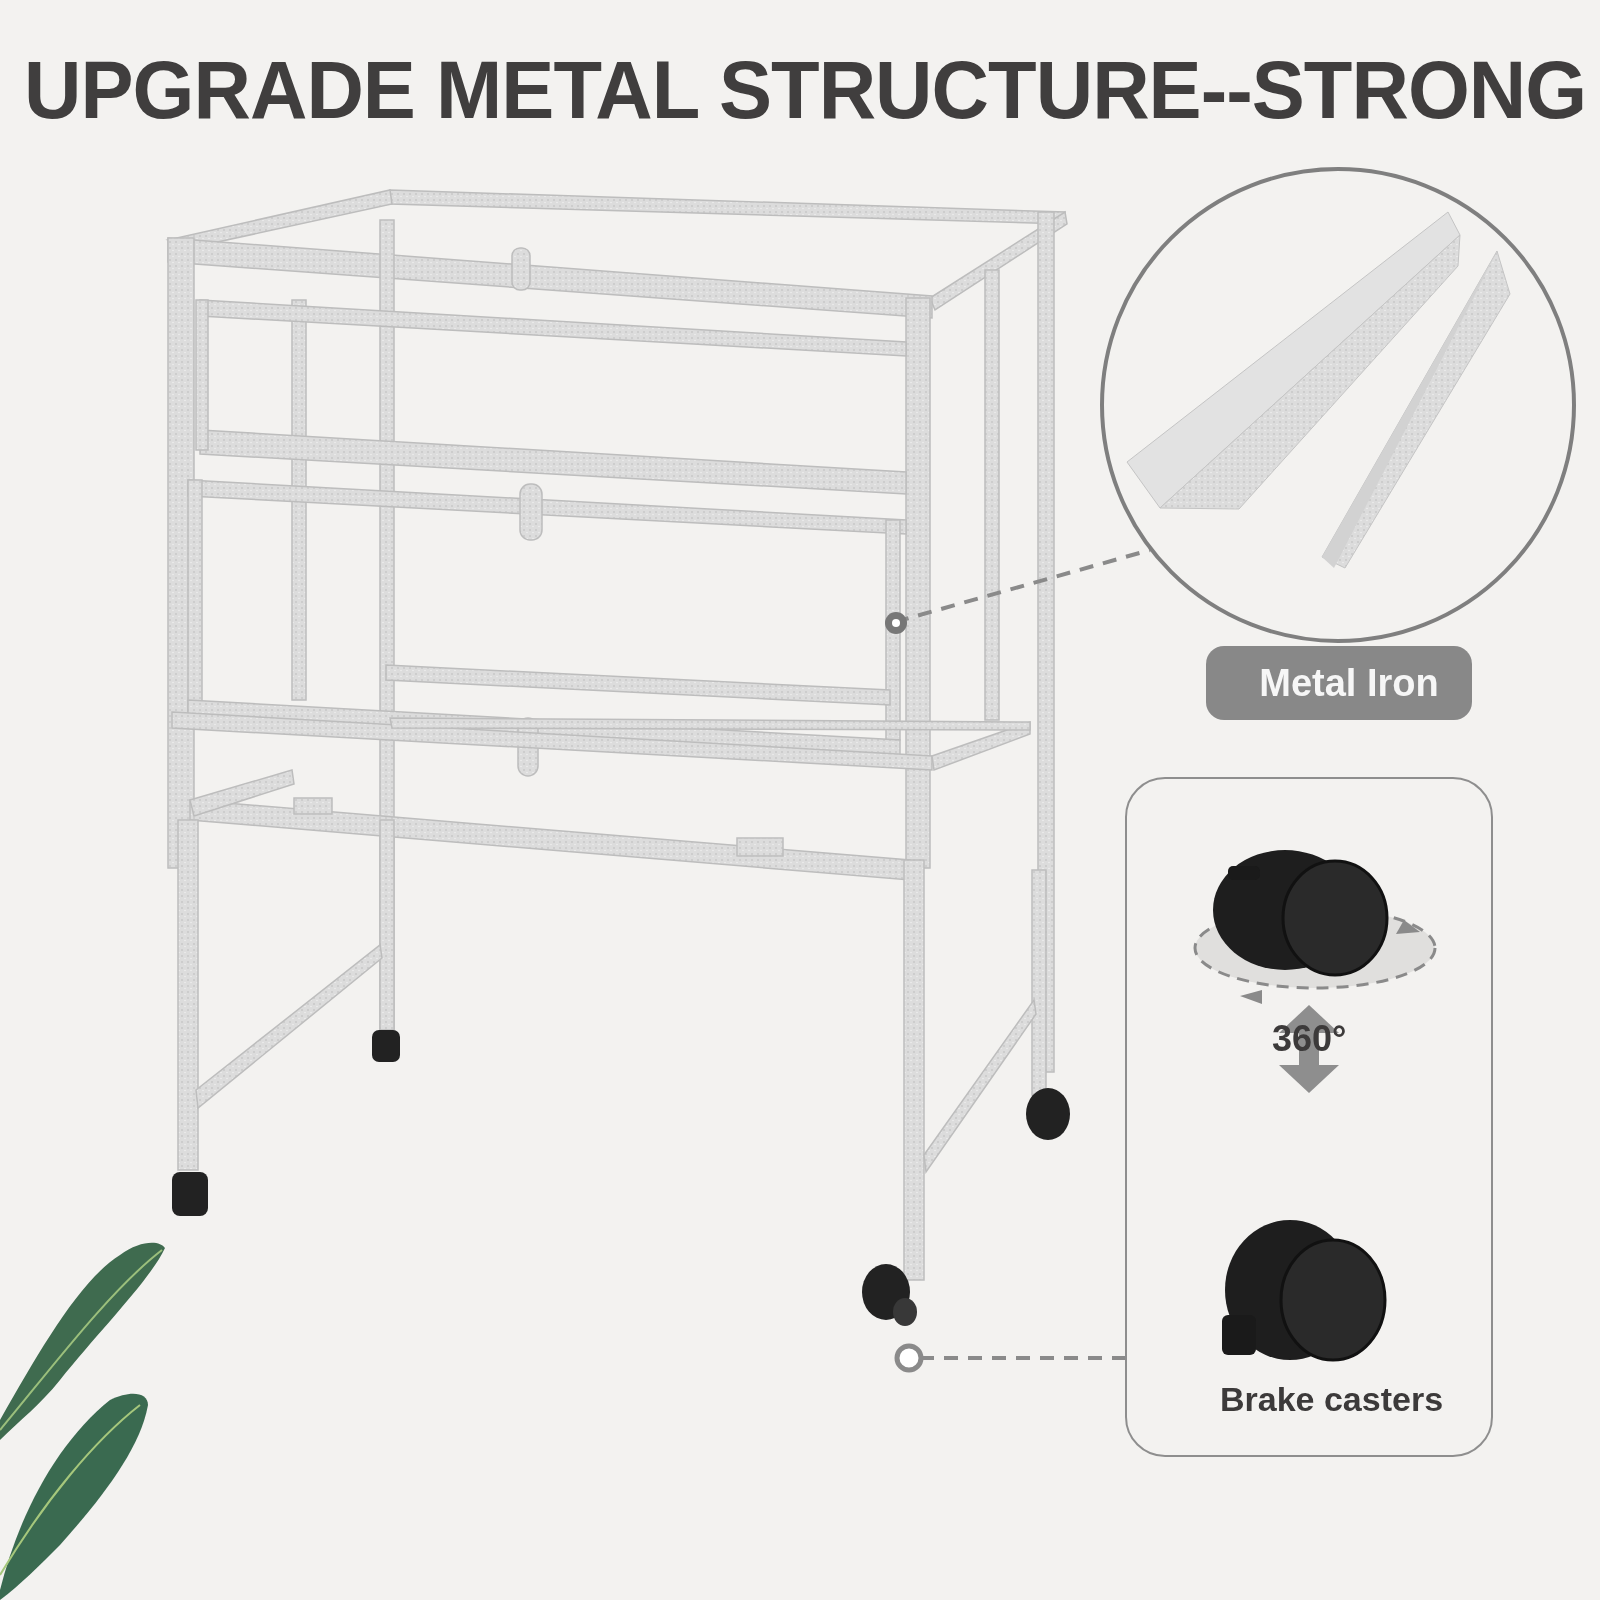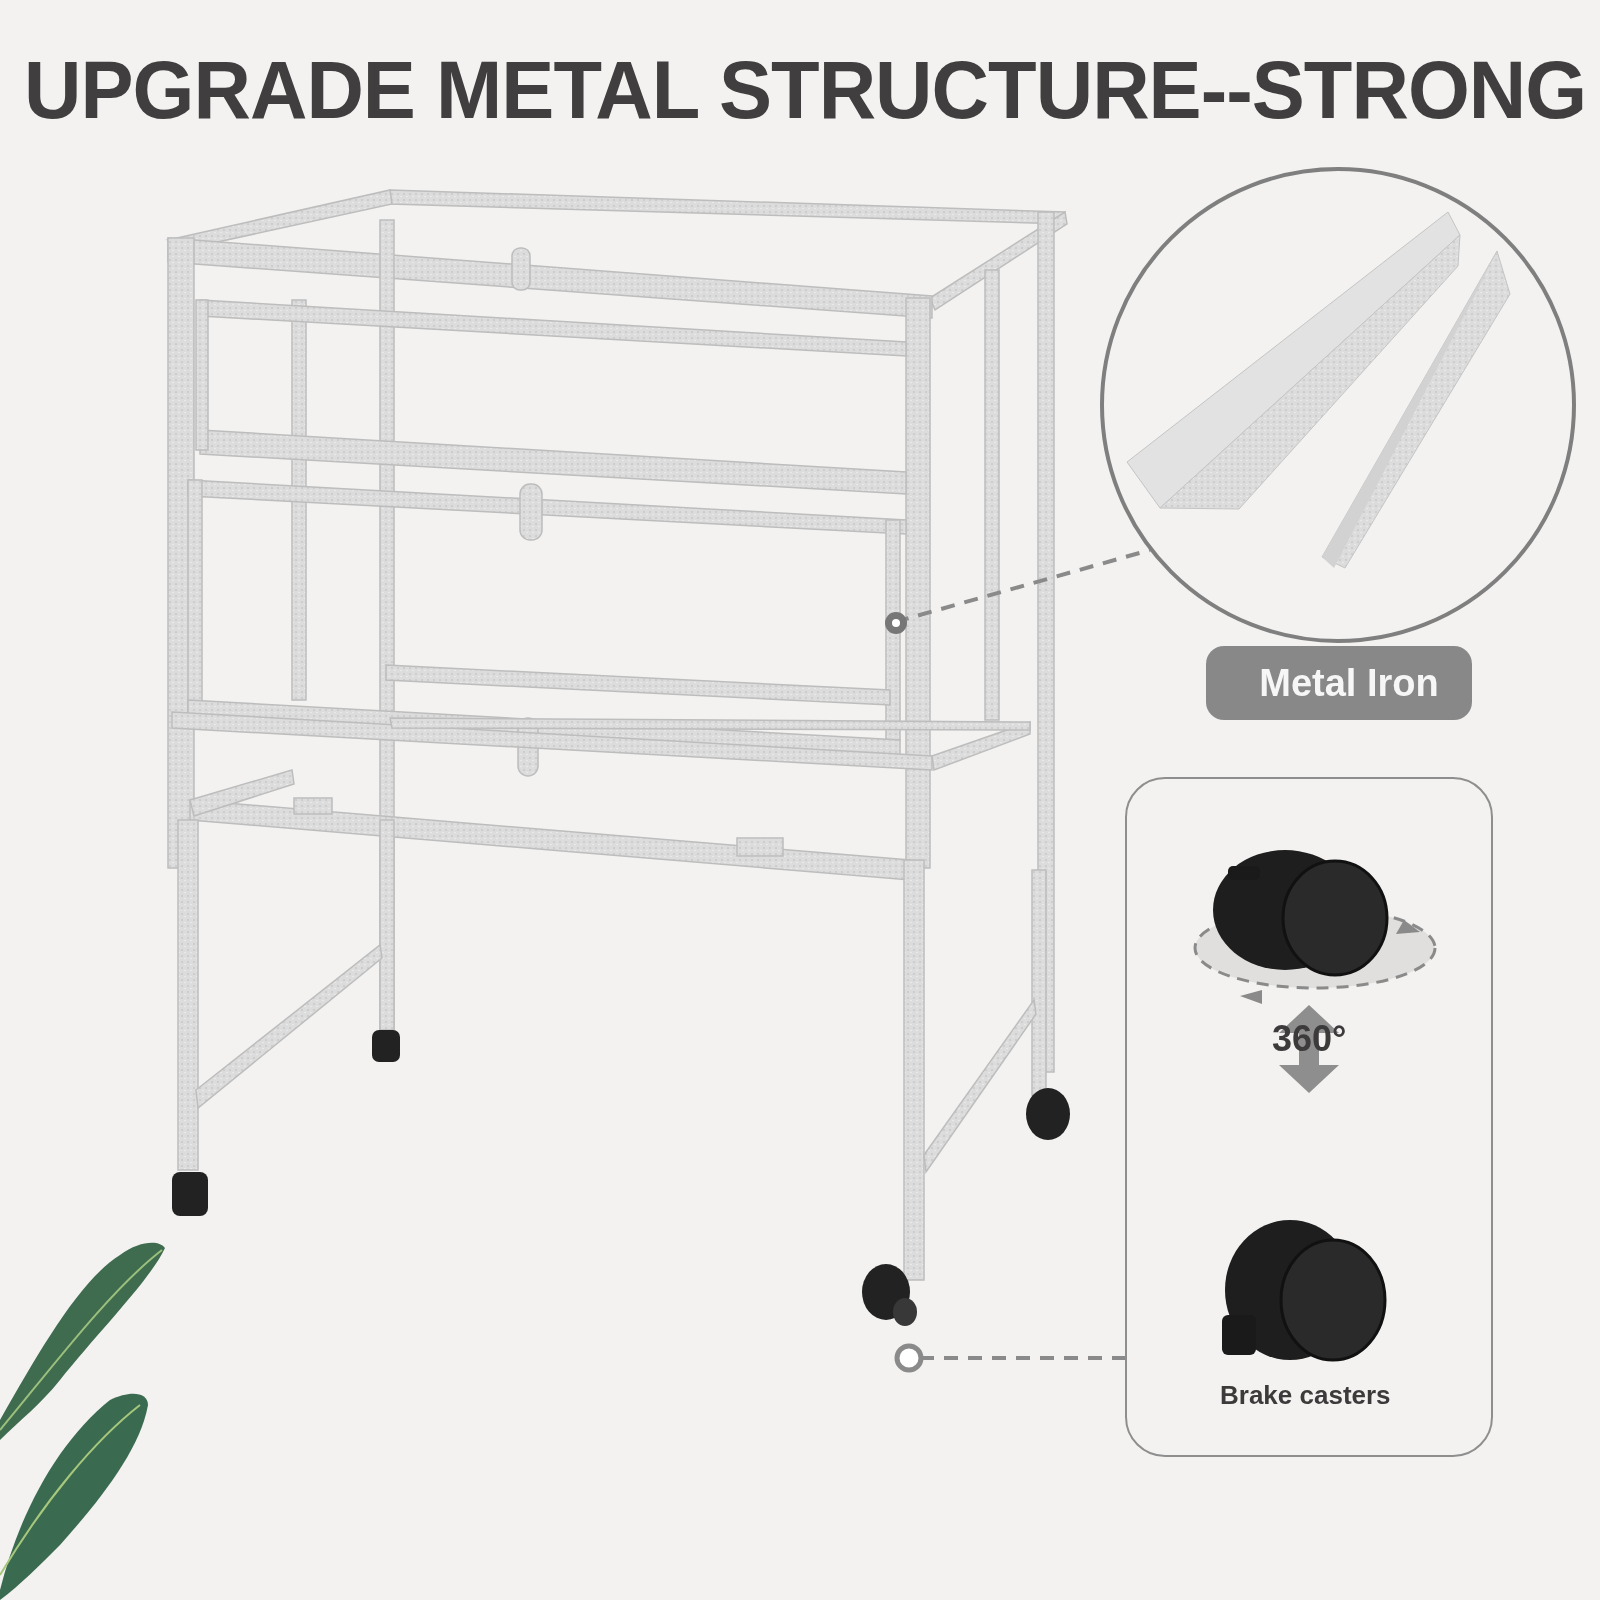--- a/index.html
+++ b/index.html
@@ -30,21 +30,21 @@
   .caster-panel {
     position: absolute; left: 1125px; top: 777px; width: 368px; height: 680px;
     border: 2.5px solid #8e8e8e; border-radius: 40px; box-sizing: border-box;
   }
   .label-360 {
     position: absolute; left: 1272px; top: 1018px;
     font-size: 36px; font-weight: 700; color: #3c3a3a;
   }
   .label-brake {
     position: absolute; left: 1220px; top: 1380px;
-    font-size: 26px; font-weight: 700; color: #3c3a3a;
+    font-size: 34px; font-weight: 700; color: #3c3a3a;
   }
 </style>
 </head>
 <body>
 
 <div class="headline">UPGRADE METAL STRUCTURE--STRONG</div>
 
 <svg class="scene" viewBox="0 0 1600 1600" xmlns="http://www.w3.org/2000/svg">
   <defs>
     <pattern id="tex" width="6" height="6" patternUnits="userSpaceOnUse">

